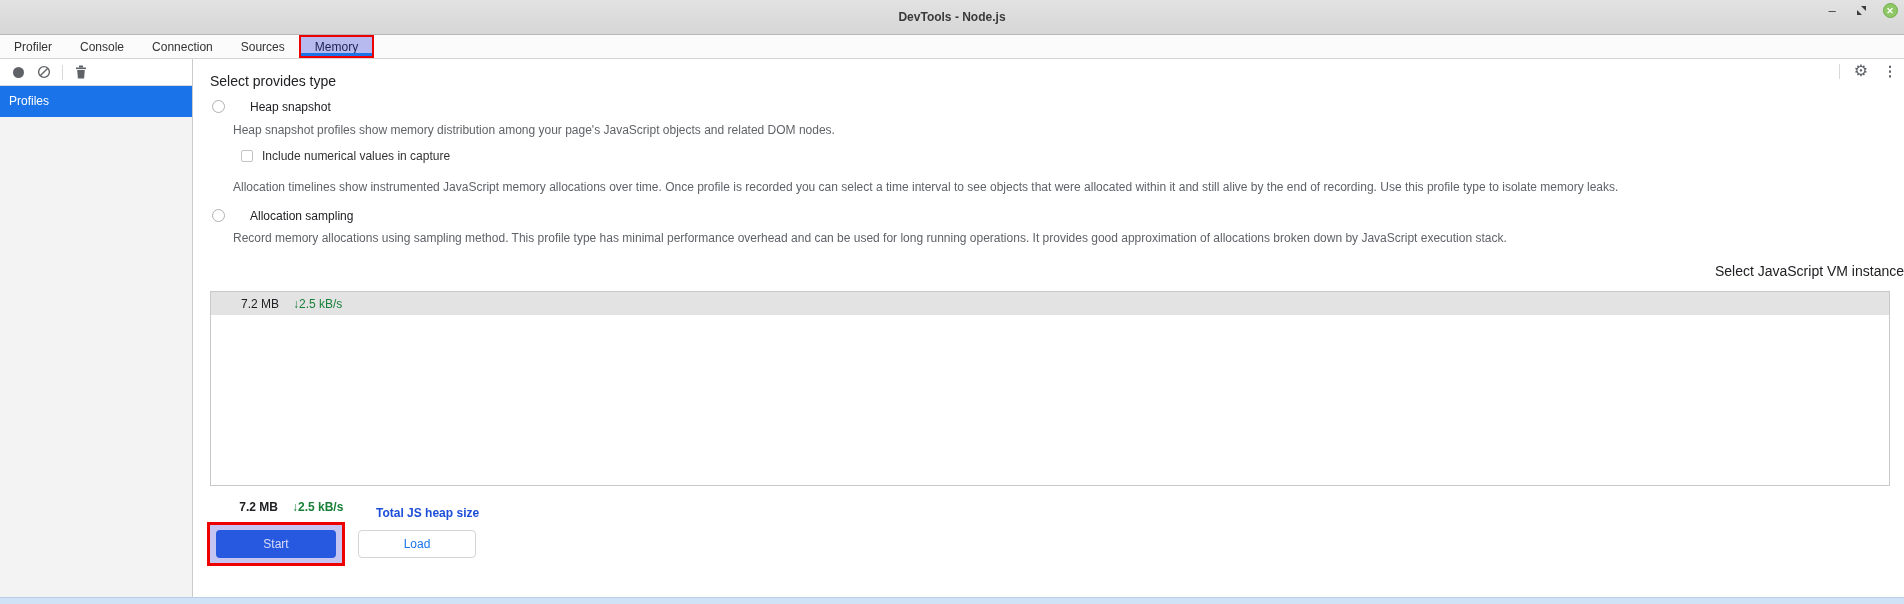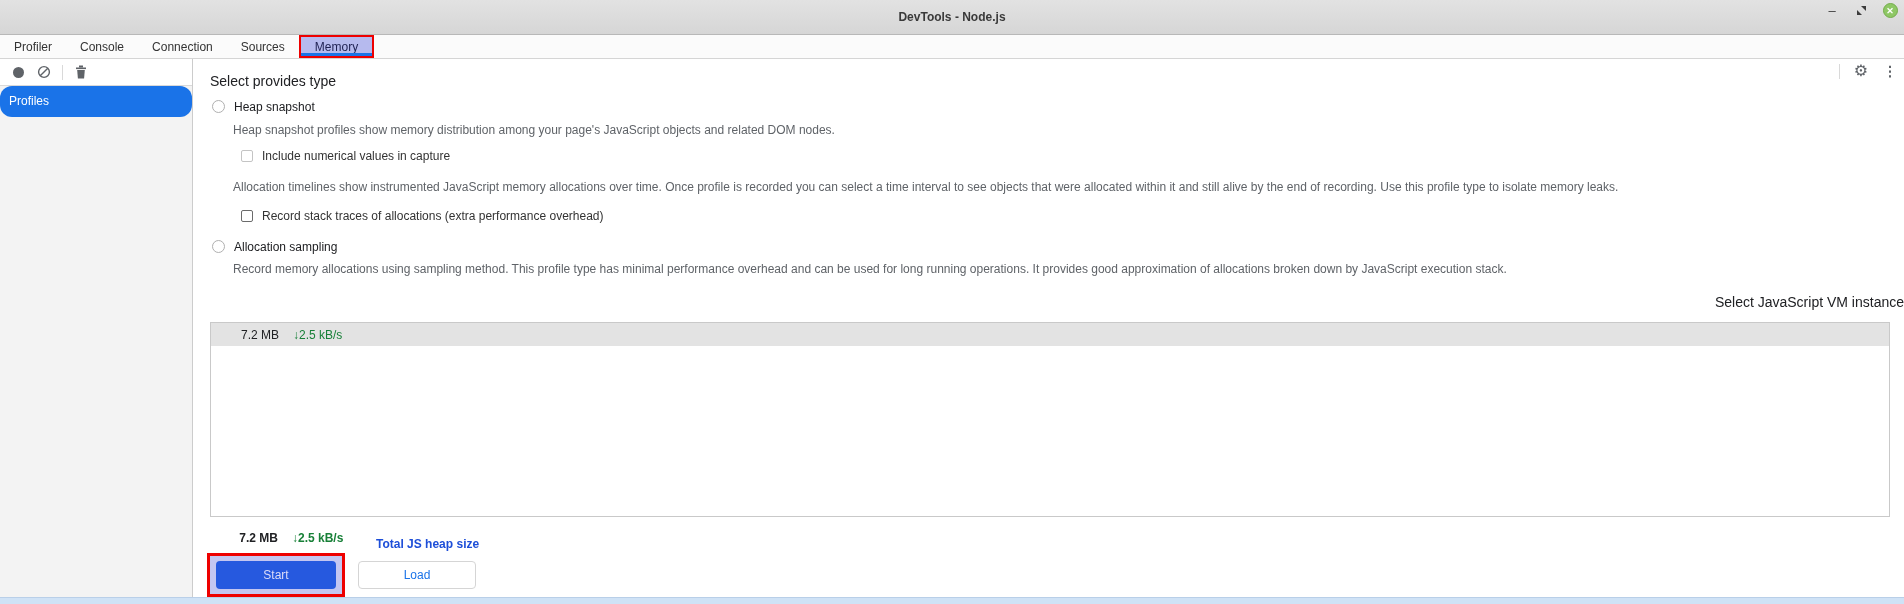--- a/index.html
+++ b/index.html
@@ -102,21 +102,20 @@
   .sidebar {
     flex: 1;
     background: #f3f3f3;
   }
   .sidebar-item {
     height: 31px;
     line-height: 31px;
     padding-left: 9px;
     font-size: 12px;
     cursor: default;
-    border-radius: 12px;
   }
   .sidebar-item.selected { background: #1a73e8; color: #ffffff; }
   
   .main {
     flex: 1;
     position: relative;
     padding: 14px 0 0 17px;
     overflow: hidden;
   }
   .main-topright-inner {
@@ -126,21 +125,21 @@
     display: flex;
     align-items: center;
     gap: 13px;
   }
   .gear-glyph { font-size: 16px; color: #5f6368; line-height: 16px; }
   .kebab-glyph { font-size: 14px; color: #5f6368; font-weight: bold; line-height: 14px; }
   .section-heading { font-size: 14px; color: #202124; margin-bottom: 0; }
   .option-row {
     display: inline-flex;
     align-items: center;
-    gap: 9px;
+    gap: 25px;
     margin-left: 2px;
     font-size: 12px;
     cursor: default;
   }
   .radio {
     width: 13px; height: 13px;
     border-radius: 50%;
     border: 1px solid #b0b0b0;
     background: #ffffff;
     flex: 0 0 auto;
@@ -353,24 +352,20 @@
       </div>
       <div class="option-desc mt5">Heap snapshot profiles show memory distribution among your page's JavaScript objects and related DOM nodes.</div>
       <div class="sub-checkbox mt11">
         <span class="checkbox light"></span>
         <span>Include numerical values in capture</span>
       </div>
     </div>
 
     <div class="mt13">
       <div class="option-desc mt3">Allocation timelines show instrumented JavaScript memory allocations over time. Once profile is recorded you can select a time interval to see objects that were allocated within it and still alive by the end of recording. Use this profile type to isolate memory leaks.</div>
-      <div class="sub-checkbox mt14">
-        <span class="checkbox dark"></span>
-        <span>Record stack traces of allocations (extra performance overhead)</span>
-      </div>
     </div>
 
     <div class="mt13">
       <div class="option-row">
         <span class="radio"></span>
         <span>Allocation sampling</span>
       </div>
       <div class="option-desc mt4">Record memory allocations using sampling method. This profile type has minimal performance overhead and can be used for long running operations. It provides good approximation of allocations broken down by JavaScript execution stack.</div>
     </div>
 

